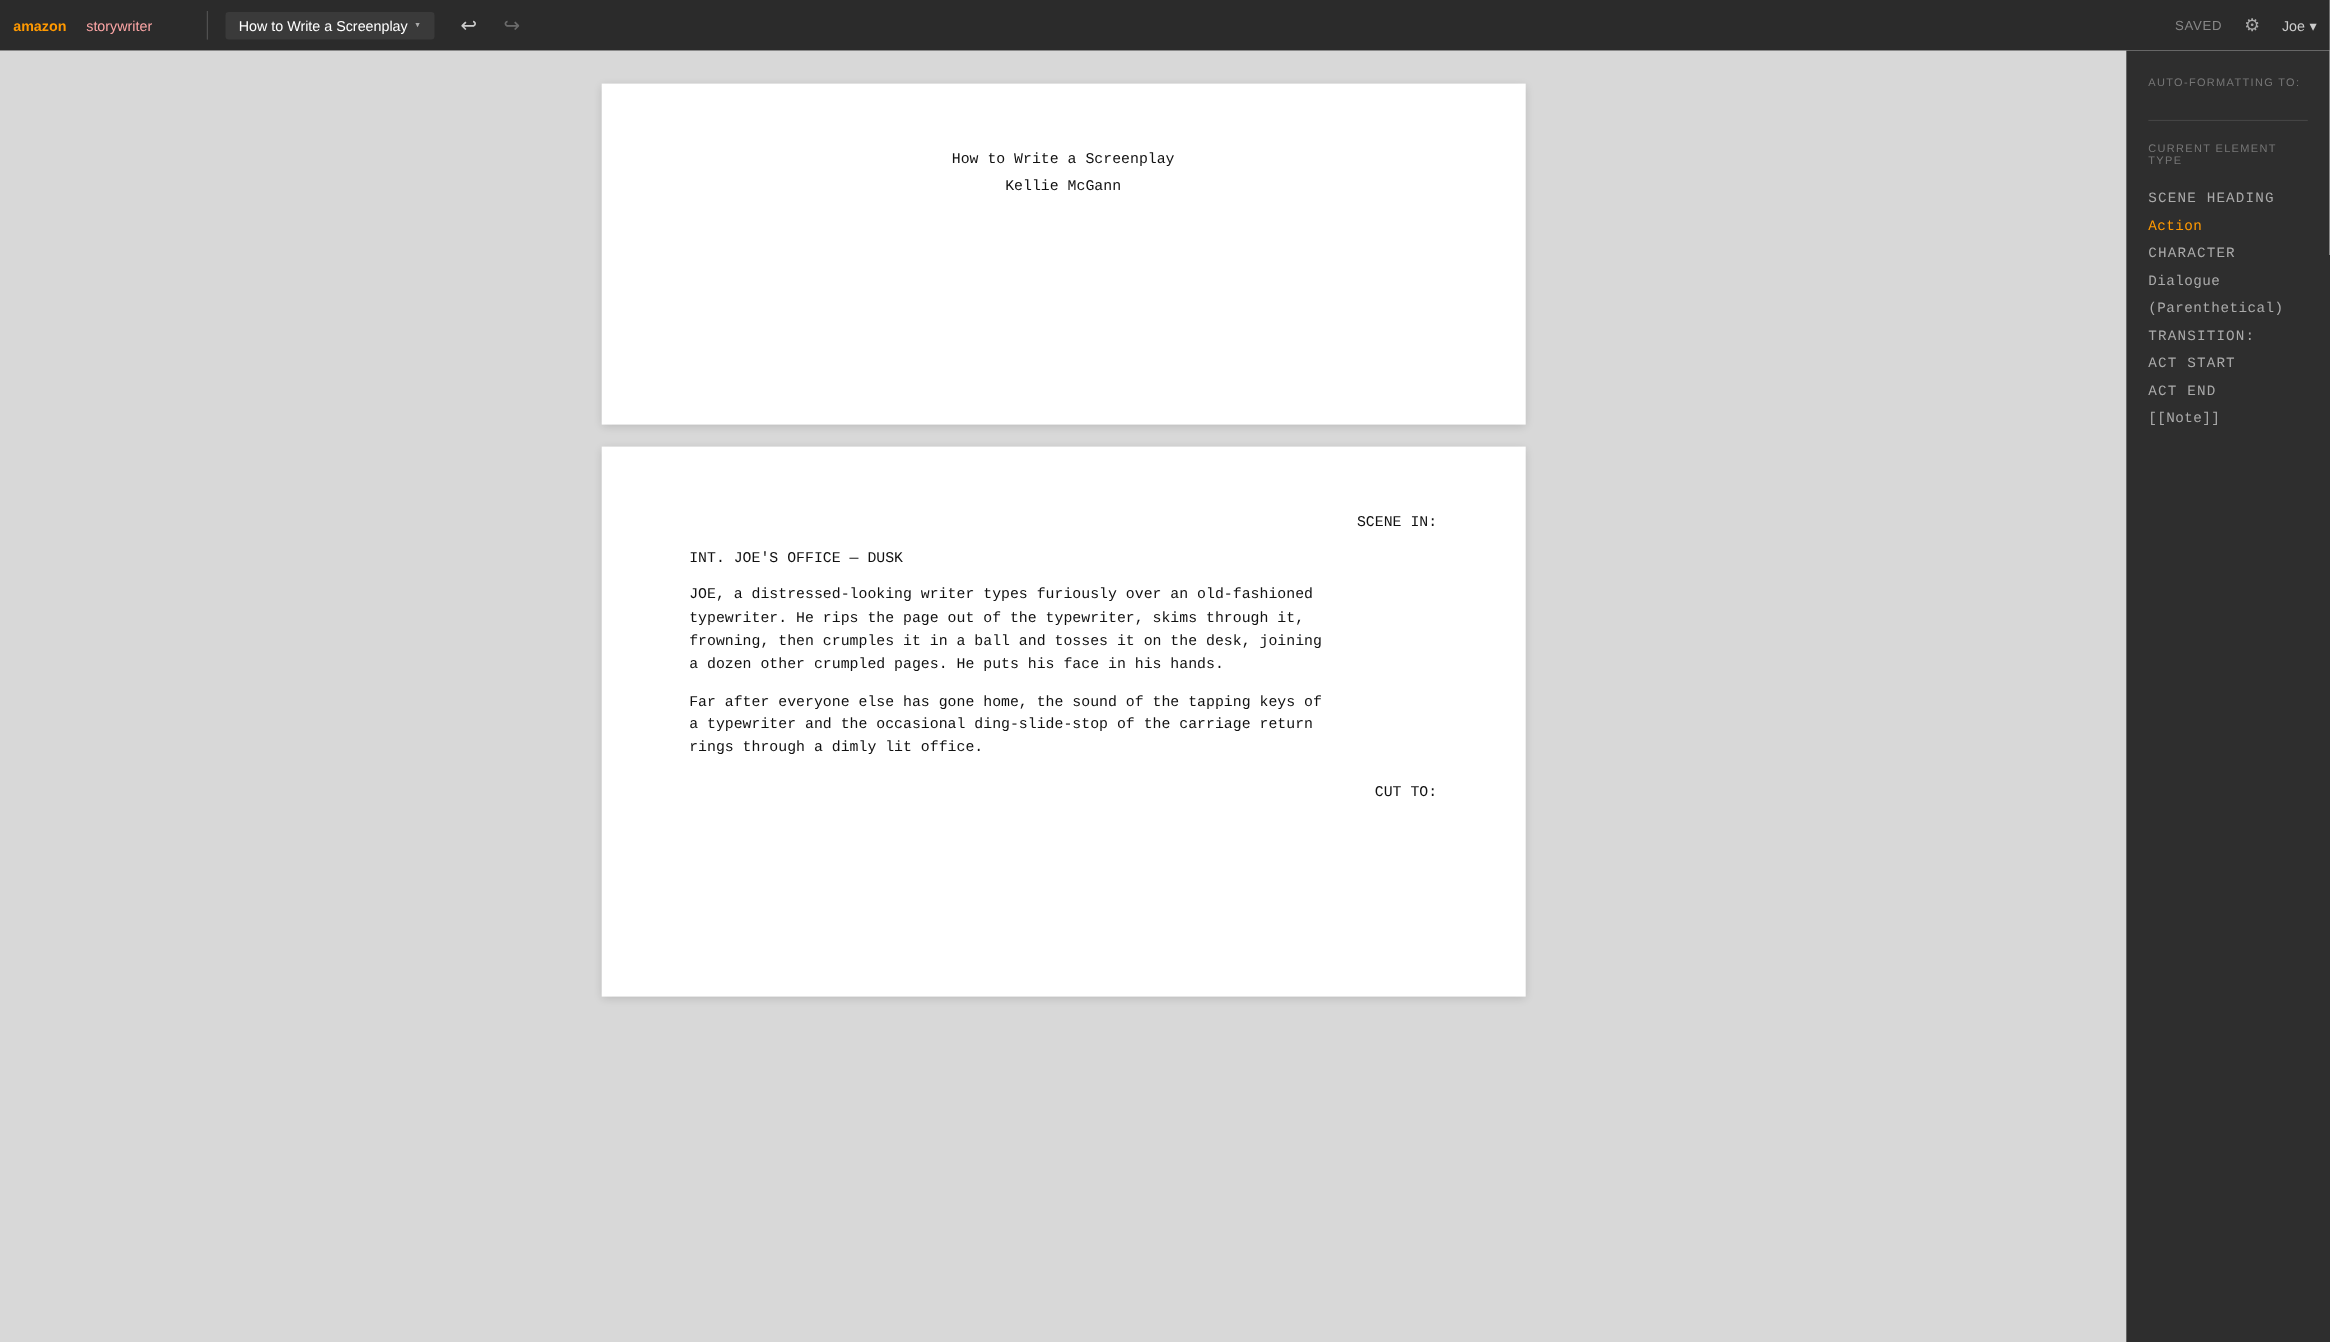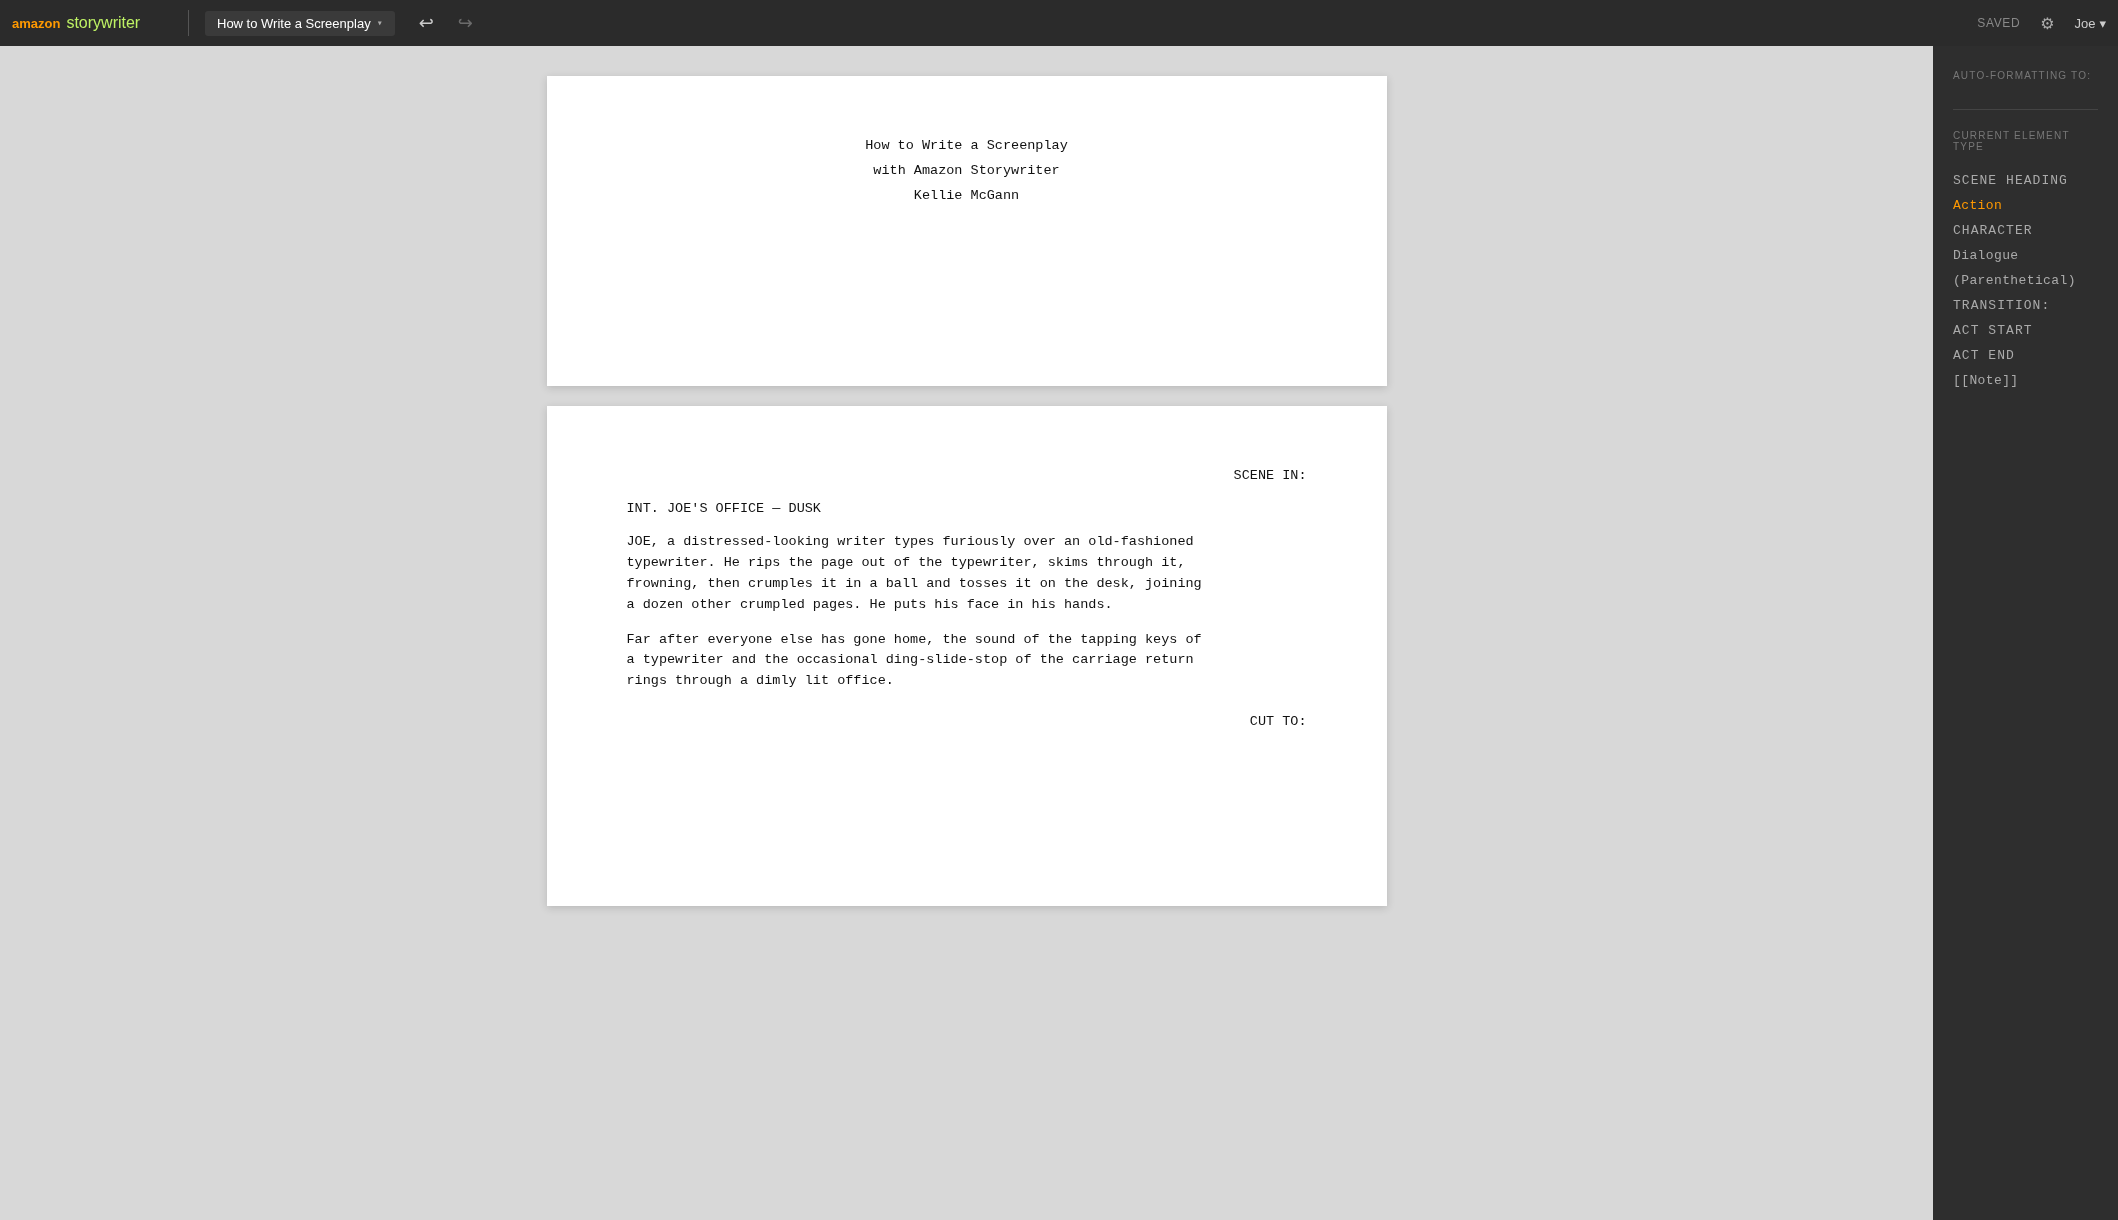--- a/index.html
+++ b/index.html
@@ -21,35 +21,35 @@
       display: flex;
       align-items: center;
       padding: 0 12px;
       flex-shrink: 0;
       gap: 16px;
     }
 
     .logo-area {
       display: flex;
       align-items: center;
-      gap: 6px;
+      gap: 18px;
       min-width: 160px;
       text-align: center;
     }
 
     .logo-amazon {
       color: #ff9900;
       font-size: 13px;
       font-weight: bold;
       font-family: Arial, sans-serif;
     }
 
     .logo-storywriter {
-      color: #bef264;
-      font-size: 16px;
+      color: #fca5a5;
+      font-size: 13px;
       font-family: Arial, sans-serif;
     }
 
     .header-divider {
       width: 1px;
       height: 26px;
       background: #555;
     }
 
     .doc-title-area {
@@ -302,21 +302,20 @@
     </button>
   </div>
 </header>
 
 <div class="main">
 
   <div class="screenplay-area">
 
     <div class="screenplay-page title-page">
       <div class="screenplay-title">How to Write a Screenplay</div>
-      <div class="screenplay-title">with Amazon Storywriter</div>
       <div class="author-name">Kellie McGann</div>
     </div>
 
     <div class="screenplay-page script-page">
       <div class="transition">SCENE IN:</div>
       <div class="scene-heading">INT. JOE'S office — DUSK</div>
       <div class="action-block">JOE, a distressed-looking writer types furiously over an old-fashioned typewriter. He rips the page out of the typewriter, skims through it, frowning, then crumples it in a ball and tosses it on the desk, joining a dozen other crumpled pages. He puts his face in his hands.</div>
       <div class="action-block">Far after everyone else has gone home, the sound of the tapping keys of a typewriter and the occasional ding-slide-stop of the carriage return rings through a dimly lit office.</div>
       <div class="cut-to">CUT TO:</div>
     </div>

